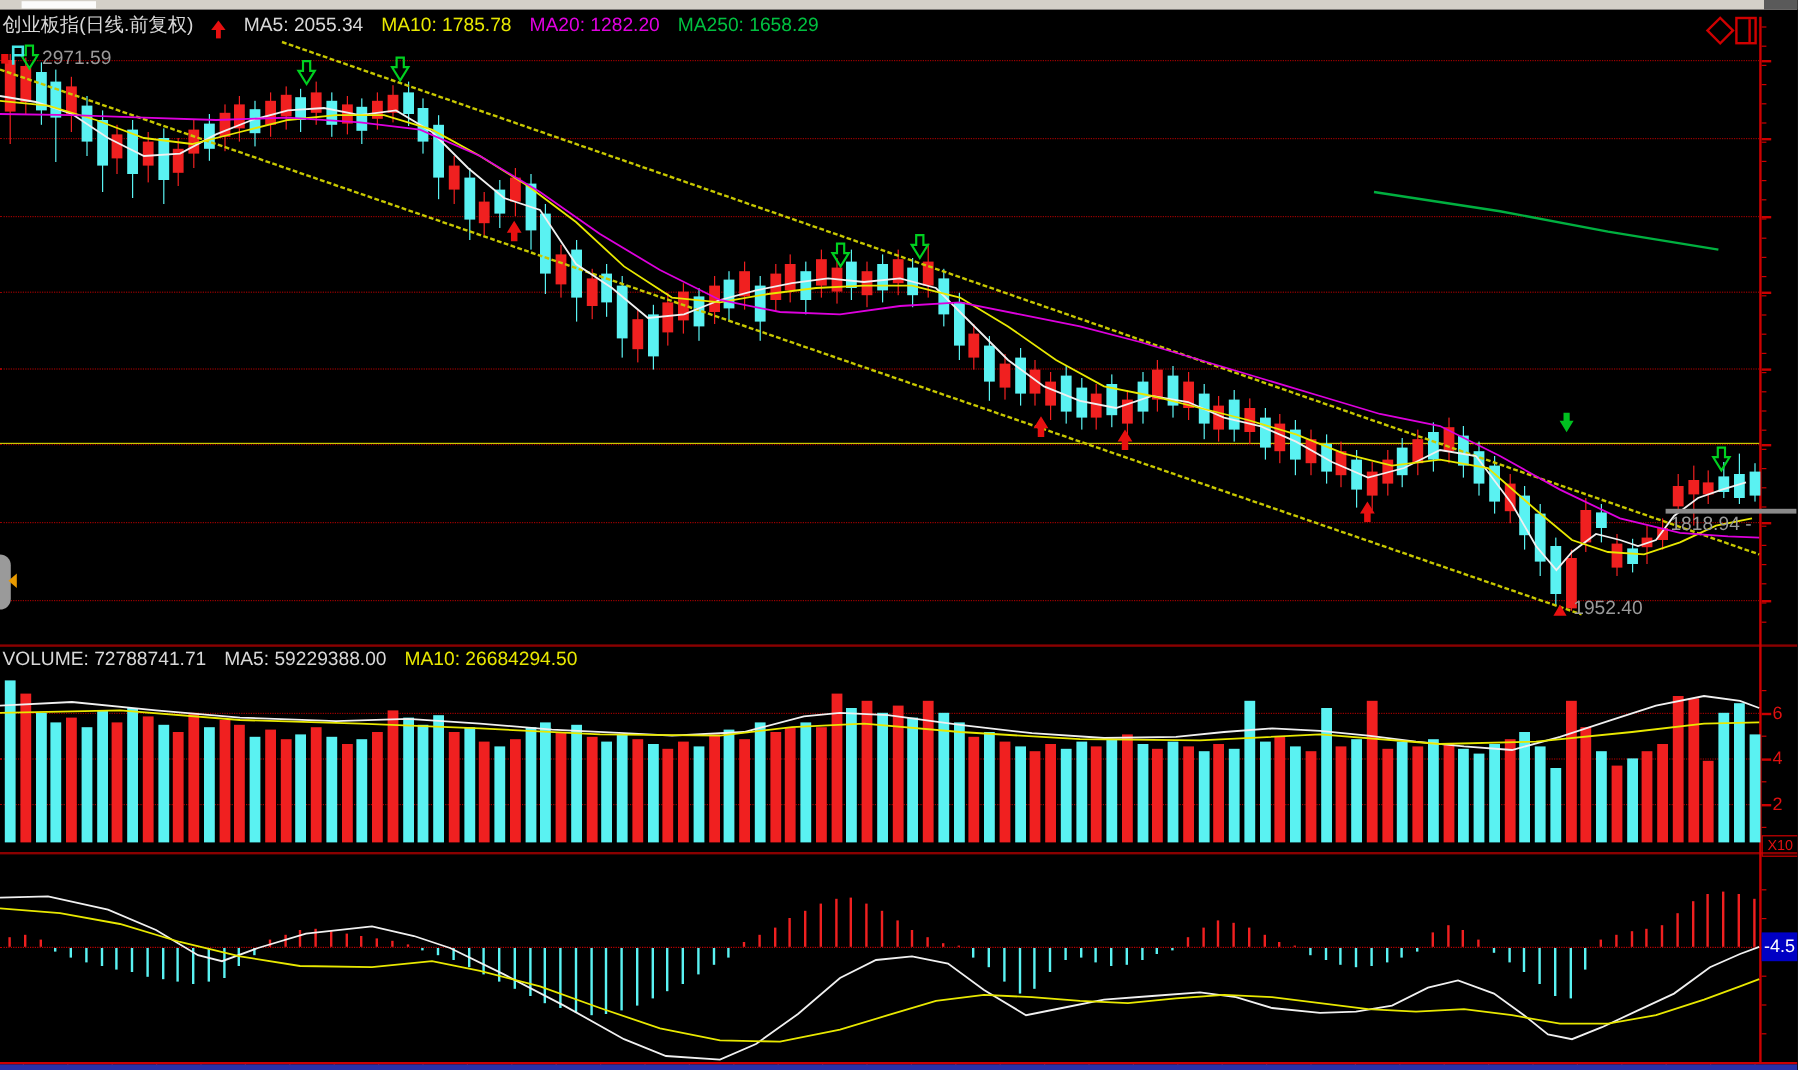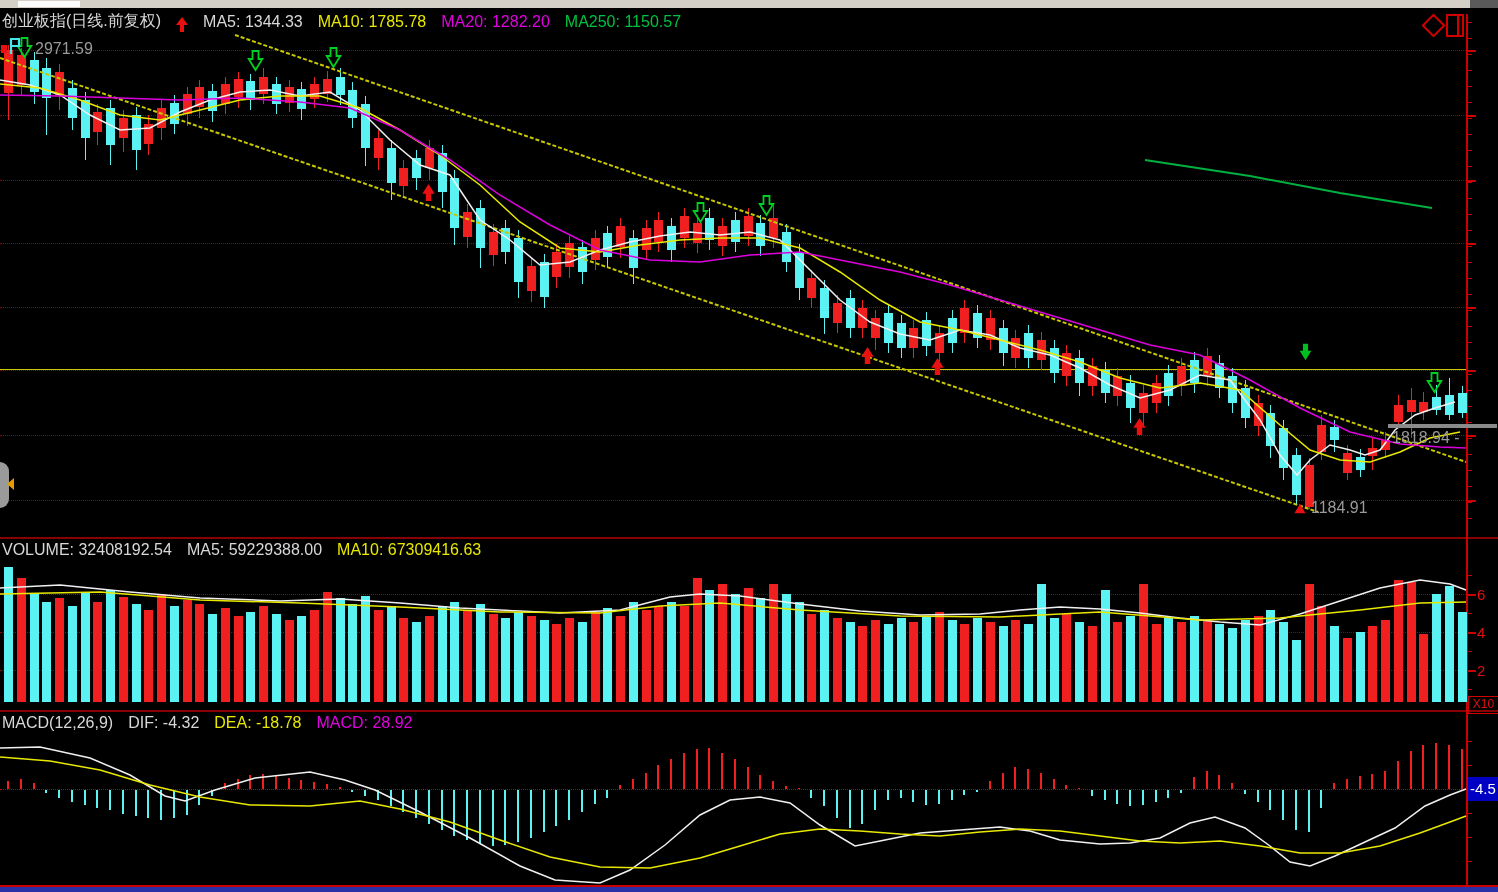--- a/index.html
+++ b/index.html
@@ -655,63 +655,57 @@
   <div class="a" style="left:0;top:8px;width:1466px;height:529px;"></div>
   <div class="a" style="left:0;top:562px;width:1466px;height:141px;"></div>
   <div class="a" style="left:0;top:733px;width:1466px;height:152px;"></div>
 
   <div class="hdr" style="left:2px;top:11px;">
     <span style="color:#d8d8d8;">创业板指(日线.前复权)</span>
     <span class="up-arrow-icon">
         <i class="tri"></i>
         <i class="stem"></i>
       </span>
-    <span style="color:#d8d8d8;">MA5: 1344.33</span>
+    <span style="color:#d8d8d8;">MA5: 2055.34</span>
     <span style="color:#e8e800;">MA10: 1785.78</span>
     <span style="color:#e000e0;">MA20: 1282.20</span>
-    <span style="color:#00c040;">MA250: 1150.57</span>
+    <span style="color:#00c040;">MA250: 1658.29</span>
   </div>
 
   <div class="a" style="left:1px;top:45px;width:6px;height:8px;background:#e81010;"></div>
   <svg class="a" style="left:9px;top:38px;" width="12" height="17" viewBox="0 0 12 17">
     <path d="M2 16 V1 H10 V8 H2" fill="none" stroke="#45e8e8" stroke-width="2.2"></path>
   </svg>
 
   <div class="lbl" style="left:35px;top:40px;">2971.59</div>
-  <div class="lbl" style="left:1311px;top:499px;">1184.91</div>
+  <div class="lbl" style="left:1311px;top:499px;">1952.40</div>
   <div class="a" style="left:1388px;top:424px;width:109px;height:4px;background:#8a8a8a;"></div>
   <div class="lbl" style="left:1392px;top:429px;">1818.94 -</div>
 
   <div class="a" id="diamond-icon" style="left:1425px;top:17px;"></div>
   <div class="a" id="winbox-icon" style="left:1446px;top:14px;">
       <i></i>
     </div>
 
   <div class="a" id="flipper" style="left:0;top:462px;width:9px;height:46px;">
       <i></i>
     </div>
 
   <div class="hdr" style="left:2px;top:541px;">
-    <span style="color:#d8d8d8;">VOLUME: 32408192.54</span>
+    <span style="color:#d8d8d8;">VOLUME: 72788741.71</span>
     <span style="color:#d8d8d8;">MA5: 59229388.00</span>
-    <span style="color:#e8e800;">MA10: 67309416.63</span>
+    <span style="color:#e8e800;">MA10: 26684294.50</span>
   </div>
 
   <div class="axlbl" style="left:1477px;top:586px;">6</div>
   <div class="axlbl" style="left:1477px;top:624px;">4</div>
   <div class="axlbl" style="left:1477px;top:662px;">2</div>
   <div class="a" id="x10-box" style="left:1468px;top:696px;width:29px;height:16px;">
     <span>X10</span>
   </div>
 
-  <div class="hdr" style="left:2px;top:714px;">
-    <span style="color:#d8d8d8;">MACD(12,26,9)</span>
-    <span style="color:#d8d8d8;">DIF: -4.32</span>
-    <span style="color:#e8e800;">DEA: -18.78</span>
-    <span style="color:#e000e0;">MACD: 28.92</span>
-  </div>
 
   <div class="a" id="macd-badge" style="left:1468px;top:777px;width:30px;height:24px;">
     <span>-4.5</span>
   </div>
 
   <div class="a" style="left:0;top:887px;width:1498px;height:5px;background:#2830a8;"></div>
 </div>
 
 </body></html>

